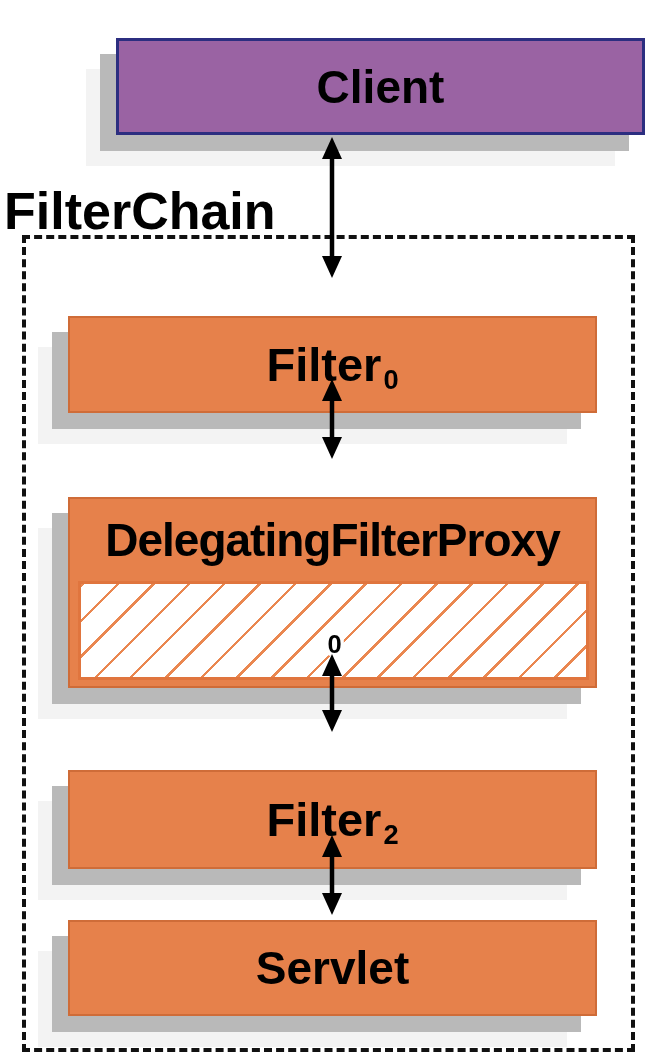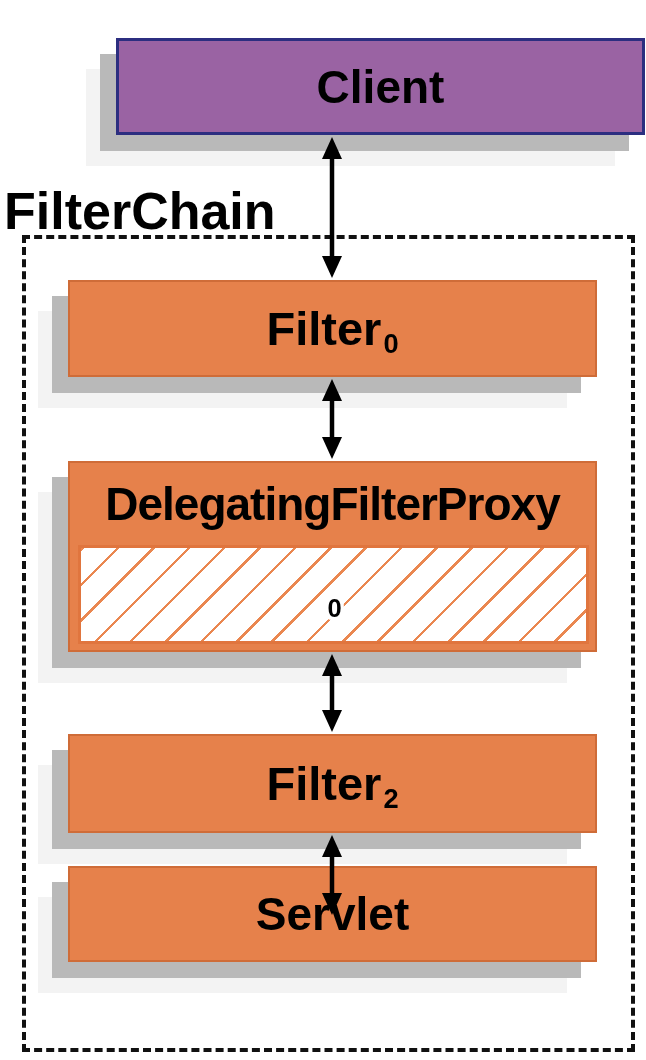--- a/index.html
+++ b/index.html
@@ -51,28 +51,29 @@
                 -30px 31px 0 0 var(--shadow-light, #f3f3f3);
     white-space: nowrap;
   }
   .purple {
     background: var(--client-fill, #9a63a3);
     border: 3px solid var(--client-border, #2c2e80);
   }
   .orange {
     background: var(--filter-fill, #e6814b);
     border: 2px solid var(--filter-border, #cf6c38);
+    margin-top: 36px;
   }
 
   .client  { left: 68px; top: 38px;  width: 529px; height: 97px;  font-size: 46px; margin-left: 48px; }
   .filter0 { left: 68px; top: 280px; width: 529px; height: 97px;  font-size: 47px; }
   .proxy   { left: 68px; top: 461px; width: 529px; height: 191px;
              flex-direction: column; justify-content: flex-start; }
   .filter2 { left: 68px; top: 734px; width: 529px; height: 99px;  font-size: 47px; }
-  .servlet { left: 68px; top: 866px; width: 529px; height: 96px;  font-size: 46px; }
+  .servlet { left: 68px; top: 884px; width: 529px; height: 96px;  font-size: 46px; }
 
   .proxy-title {
     height: 82px;
     display: flex;
     align-items: center;
     justify-content: center;
     font-size: 46px;
     letter-spacing: -1px;
   }
 

